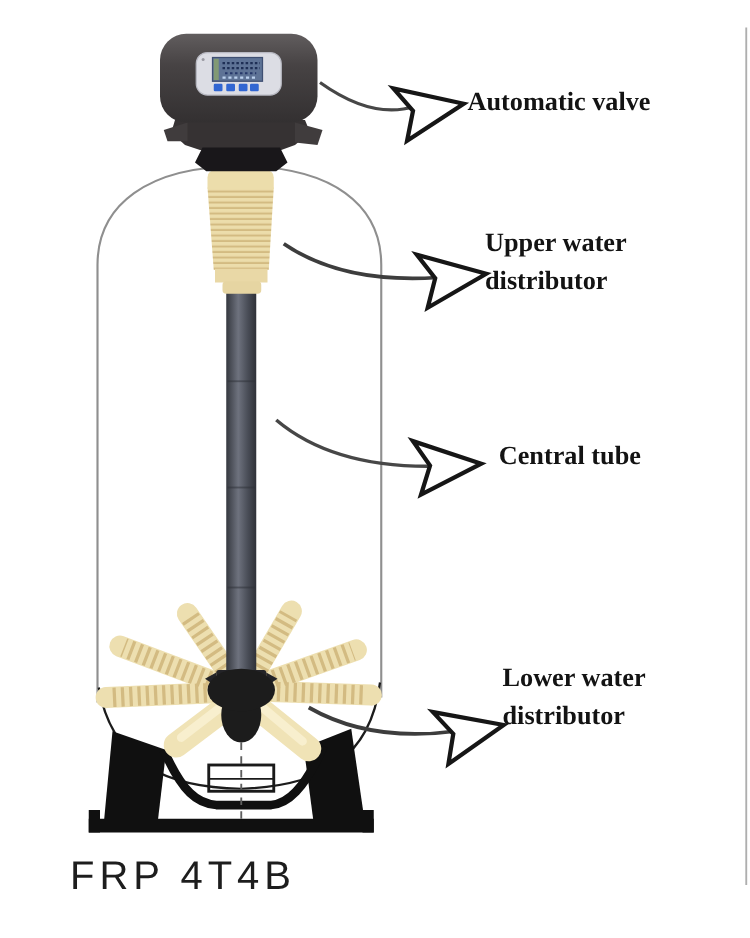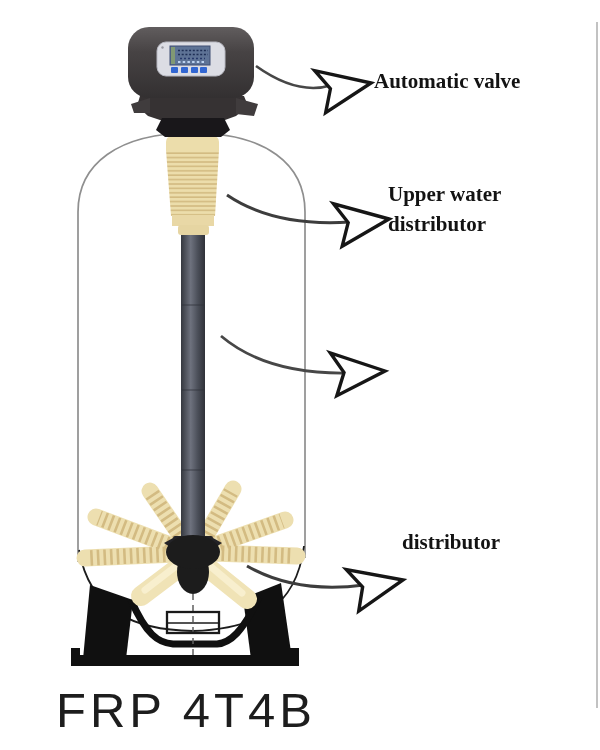--- a/index.html
+++ b/index.html
@@ -3,21 +3,21 @@
 <meta charset="utf-8">
 <style>
   html,body{margin:0;padding:0;background:#fff;}
   .stage{position:relative;width:600px;height:750px;background:#fff;overflow:hidden;
          font-family:"Liberation Serif",serif;}
   .stage svg{position:absolute;left:0;top:0;}
   .lbl{position:absolute;color:#131313;font-weight:700;font-size:21px;line-height:30px;
        font-family:"Liberation Serif",serif;white-space:nowrap;}
   .lbl.two{white-space:normal;}
   .model{position:absolute;left:56px;top:682px;color:#1d1d1d;font-weight:400;
-         font-size:49px;letter-spacing:4px;font-family:"Liberation Sans",sans-serif;}
+         font-size:32px;letter-spacing:4px;font-family:"Liberation Sans",sans-serif;}
 </style>
 </head>
 <body>
 
 <div class="stage">
 
   <svg width="600" height="750" viewBox="0 0 600 750">
     <defs>
       <linearGradient id="tubeGrad" x1="0" y1="0" x2="1" y2="0">
         <stop offset="0" stop-color="#35383f"></stop>
@@ -154,19 +154,21 @@
     <line x1="597" y1="22" x2="597" y2="708" stroke="#aeaeae" stroke-width="1.5"></line>
   </svg>
 
   <div class="lbl" style="left:374px;top:66px;">Automatic valve</div>
 
   <div class="lbl two" style="left:388px;top:179px;width:184px;">
     <div>Upper water</div>
     <div>distributor</div>
   </div>
 
+  <div class="lbl" style="left:399px;top:349px;">Central tube</div>
 
   <div class="lbl two" style="left:402px;top:527px;width:186px;">
+    <div>Lower water</div>
     <div>distributor</div>
   </div>
 
   <div class="model">FRP 4T4B</div>
 </div>
 
 </body></html>

